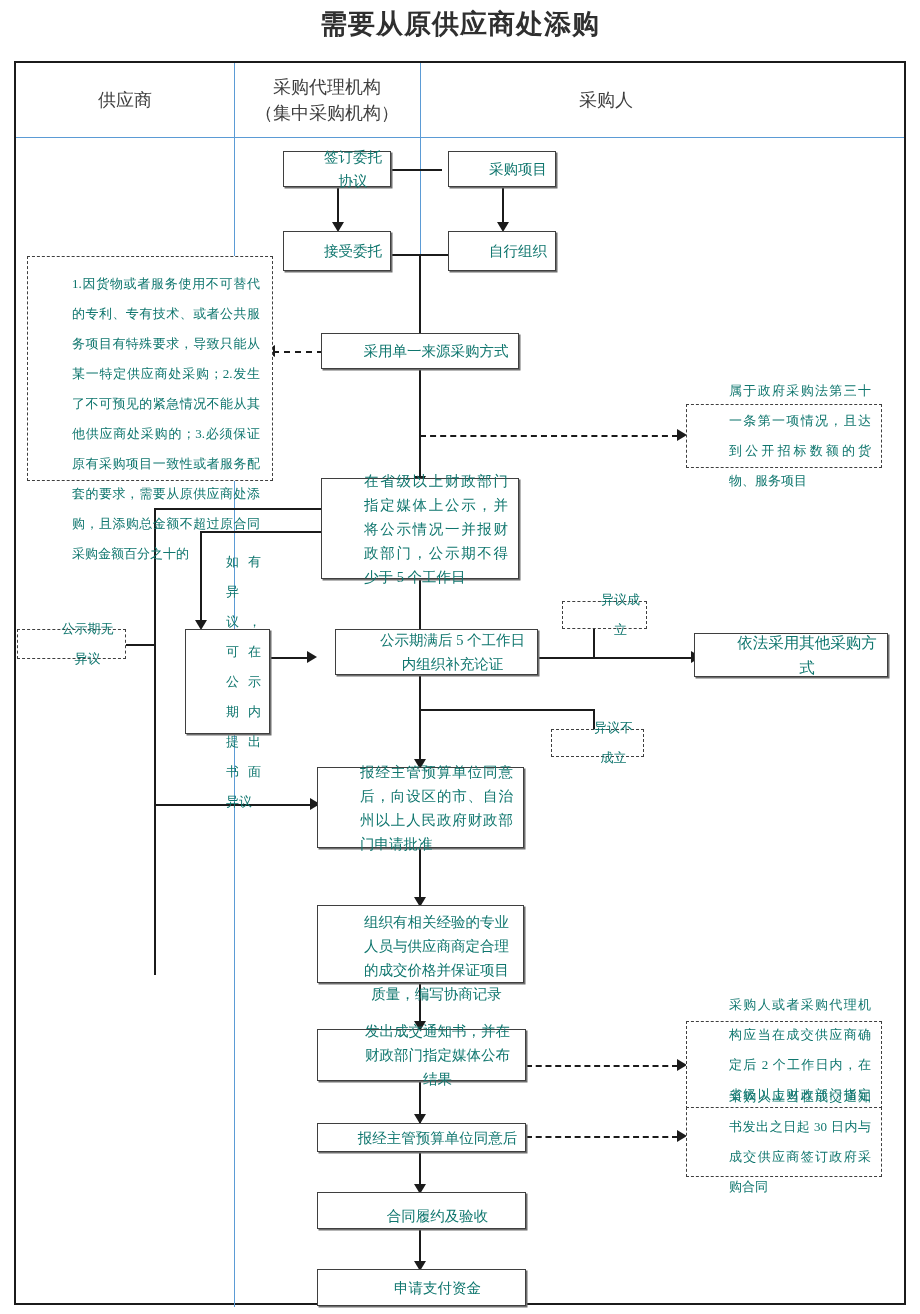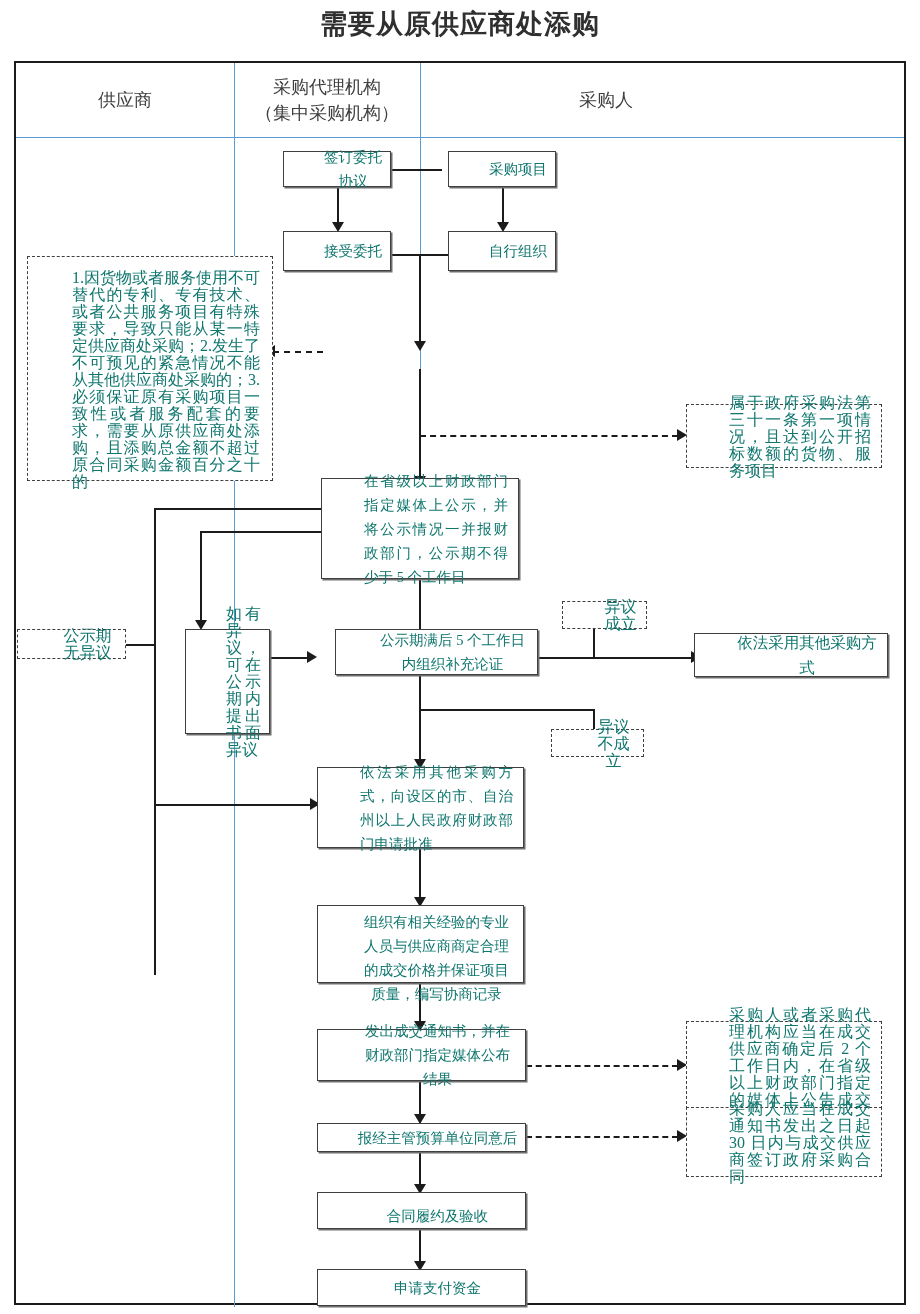--- a/index.html
+++ b/index.html
@@ -77,21 +77,21 @@
     padding-left:32px;
   }
   .solid{
     border:1px solid #3f3f3f;
     box-shadow:1.5px 1.5px 0 0 #6e6e6e;
   }
   .dashed{
     border:1.5px dashed #3f3f3f;
   }
   .node .txt{ padding:0 6px; width:100%; }
-  .fs13{ font-size:16px; line-height:17px; }
+  .fs13{ font-size:13px; line-height:30px; }
   .fs14{ font-size:14.5px; line-height:24px; }
   .fs15{ font-size:15.5px; line-height:25px; }
   .justify .txt{ text-align:justify; text-align-last:left; }
 
   
   .ln{ position:absolute; background:#1b1b1b; z-index:3; }
   .lnh{ height:1.6px; }
   .lnv{ width:1.6px; }
   .arw{ position:absolute; width:0; height:0; z-index:4; }
   .arw-d{ border-left:6px solid transparent; border-right:6px solid transparent; border-top:10px solid #1b1b1b; }
@@ -206,20 +206,23 @@
     </div>
 
     <div class="node solid fs14" style="left:267px; top:168px; width:108px; height:40px;">
       <span class="txt">接受委托</span>
     </div>
 
     <div class="node solid fs14" style="left:432px; top:168px; width:108px; height:40px;">
       <span class="txt">自行组织</span>
     </div>
 
+    <div class="node solid fs14" style="left:305px; top:270px; width:198px; height:36px;">
+      <span class="txt">采用单一来源采购方式</span>
+    </div>
 
     <div class="node dashed fs13 justify" style="left:11px; top:193px; width:246px; height:225px; align-items:flex-start;">
       <span class="txt" style="padding:12px 12px 0 12px;">1.因货物或者服务使用不可替代的专利、专有技术、或者公共服务项目有特殊要求，导致只能从某一特定供应商处采购；2.发生了不可预见的紧急情况不能从其他供应商处采购的；3.必须保证原有采购项目一致性或者服务配套的要求，需要从原供应商处添购，且添购总金额不超过原合同采购金额百分之十的</span>
     </div>
 
     <div class="node dashed fs13 justify" style="left:670px; top:341px; width:196px; height:64px;">
       <span class="txt" style="padding:0 10px;">属于政府采购法第三十一条第一项情况，且达到公开招标数额的货物、服务项目</span>
     </div>
 
     <div class="node solid fs14 justify" style="left:305px; top:415px; width:198px; height:101px;">
@@ -244,21 +247,21 @@
 
     <div class="node dashed fs13" style="left:535px; top:666px; width:93px; height:28px;">
       <span class="txt">异议不成立</span>
     </div>
 
     <div class="node solid fs15" style="left:678px; top:570px; width:194px; height:44px;">
       <span class="txt">依法采用其他采购方式</span>
     </div>
 
     <div class="node solid fs14 justify" style="left:301px; top:704px; width:207px; height:81px;">
-      <span class="txt" style="padding:0 10px;">依法采用其他采购方式，向设区的市、自治州以上人民政府财政部门申请批准</span>
+      <span class="txt" style="padding:0 10px;">报经主管预算单位同意后，向设区的市、自治州以上人民政府财政部门申请批准</span>
     </div>
 
     <div class="node solid fs14" style="left:301px; top:842px; width:207px; height:78px;">
       <span class="txt" style="padding:0 10px;margin-top:28px;">组织有相关经验的专业人员与供应商商定合理的成交价格并保证项目质量，编写协商记录</span>
     </div>
 
     <div class="node solid fs14" style="left:301px; top:966px; width:209px; height:52px;">
       <span class="txt" style="padding:0 8px;">发出成交通知书，并在财政部门指定媒体公布结果</span>
     </div>
 

